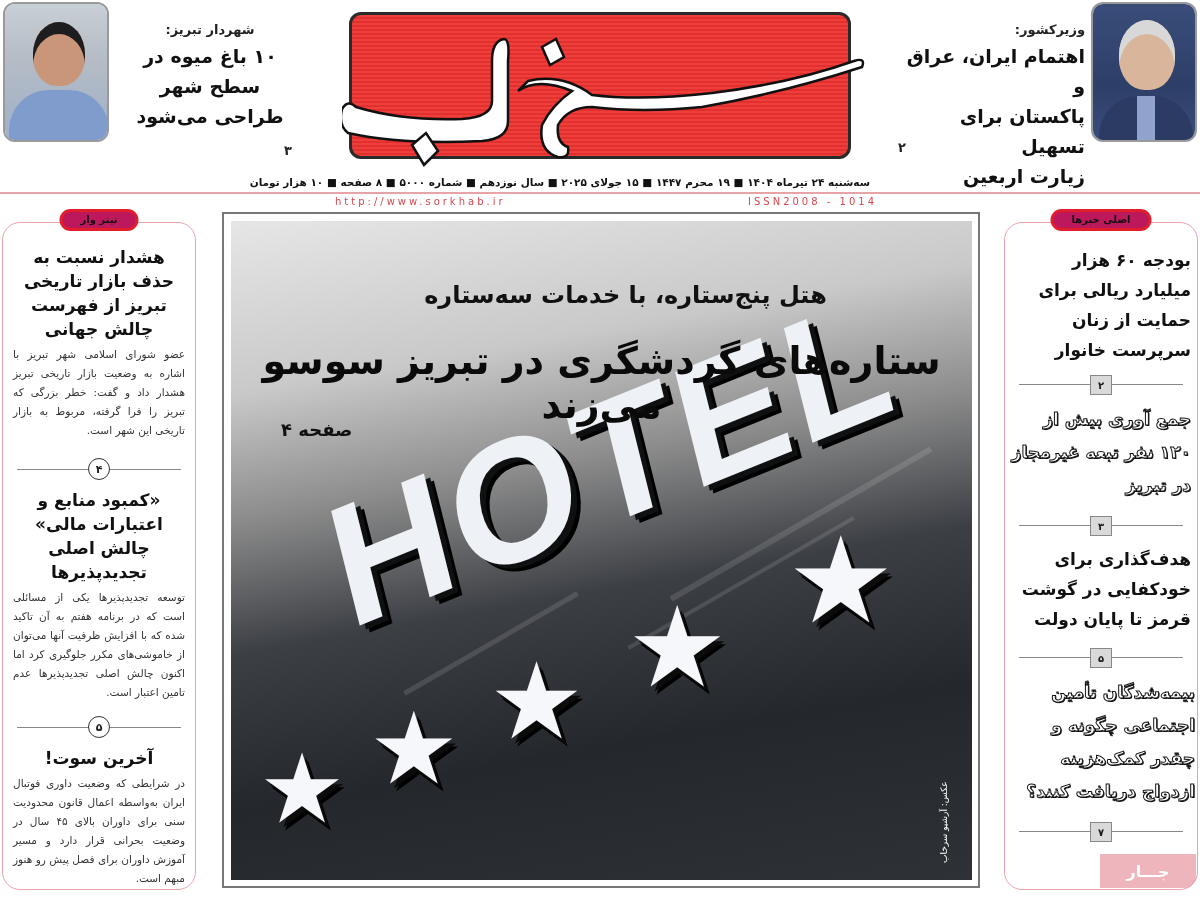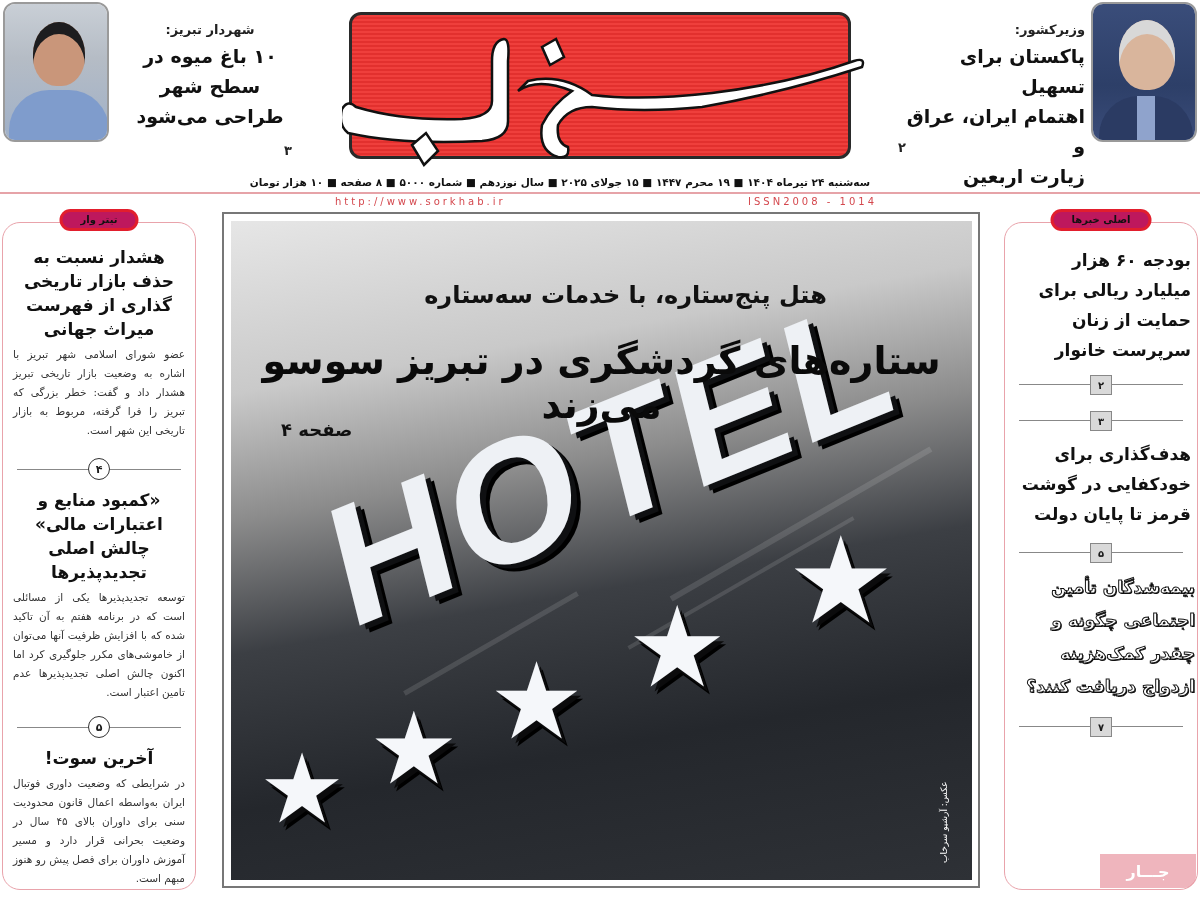--- a/index.html
+++ b/index.html
@@ -74,22 +74,22 @@
 <body>
 
 <div class="photo photo-right">
   <div class="bg"></div>
     <div class="body"></div>
     <div class="shirt"></div>
     <div class="head"></div>
 </div>
 <div class="side-story right-story">
   <div class="kicker">وزیرکشور:</div>
+  <div class="title">اهتمام ایران، عراق و</div>
   <div class="title">پاکستان برای تسهیل</div>
-  <div class="title">اهتمام ایران، عراق و</div>
   <div class="title">زیارت اربعین</div>
 </div>
 <div class="page-ref" style="left:898px;top:140px;">۲</div>
 
 <div class="photo photo-left">
   <div class="bg"></div>
     <div class="body"></div>
     <div class="head"></div>
 </div>
 <div class="side-story left-story">
@@ -112,21 +112,21 @@
 <div class="rule-pink"></div>
 <div class="url-line url">http://www.sorkhab.ir</div>
 <div class="url-line issn">ISSN2008 - 1014</div>
 
 <div class="sidebox sidebox-left">
   <div class="badge">
       <span>تیتر وار</span>
     </div>
 
   <div style="padding-top:22px;">
-    <div class="tw-title" style="padding:0 8px;">هشدار نسبت به حذف بازار تاریخی گذاری از فهرست میراث جهانی</div>
+    <div class="tw-title" style="padding:0 8px;">هشدار نسبت به حذف بازار تاریخی تبریز از فهرست چالش جهانی</div>
     <div class="tw-body" style="margin-top:4px;">عضو شورای اسلامی شهر تبریز با اشاره به وضعیت بازار تاریخی تبریز هشدار داد و گفت: خطر بزرگی که تبریز را فرا گرفته، مربوط به بازار تاریخی این شهر است.</div>
   </div>
   <div class="sep" style="margin-top:18px;">
     <div class="num-circle">۴</div>
   </div>
 
   <div>
     <div class="tw-title" style="padding:0 8px;">«کمبود منابع و اعتبارات مالی» چالش اصلی تجدیدپذیرها</div>
     <div class="tw-body" style="margin-top:4px;">توسعه تجدیدپذیرها یکی از مسائلی است که در برنامه هفتم به آن تاکید شده که با افزایش ظرفیت آنها می‌توان از خاموشی‌های مکرر جلوگیری کرد اما اکنون چالش اصلی تجدیدپذیرها عدم تامین اعتبار است.</div>
   </div>
@@ -164,20 +164,23 @@
       <span>اصلی خبرها</span>
     </div>
 
   <div style="padding-top:22px;">
     <div class="hl-title">بودجه ۶۰ هزار میلیارد ریالی برای حمایت از زنان سرپرست خانوار</div>
   </div>
   <div class="sep" style="margin-top:8px;">
     <div class="num-box">۲</div>
   </div>
 
+  <div>
+    <div class="hl-title hl-outline" style="line-height:33px;">جمع آوری بیش از ۱۲۰ نفر تبعه غیرمجاز در تبریز</div>
+  </div>
   <div class="sep" style="margin-top:12px;">
     <div class="num-box">۳</div>
   </div>
 
   <div>
     <div class="hl-title">هدف‌گذاری برای خودکفایی در گوشت قرمز تا پایان دولت</div>
   </div>
   <div class="sep" style="margin-top:12px;">
     <div class="num-box">۵</div>
   </div>

